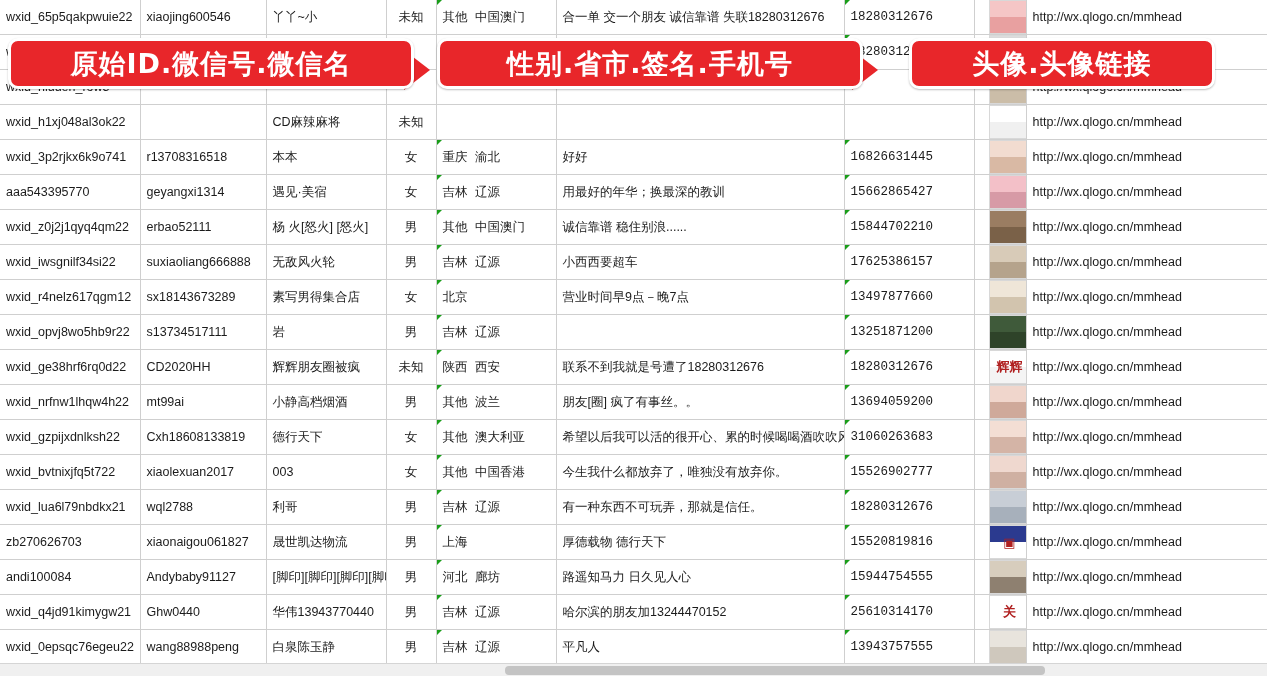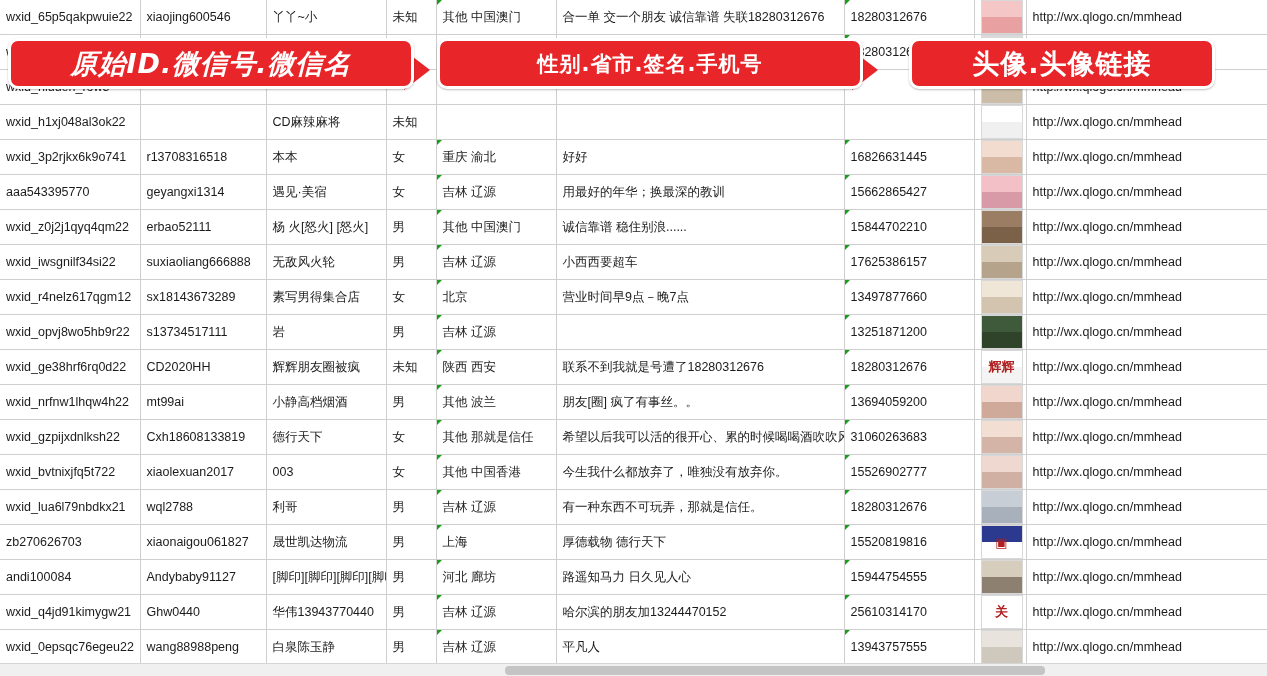--- a/index.html
+++ b/index.html
@@ -43,33 +43,33 @@
   col.c0 { width: 140px; }
   col.c1 { width: 126px; }
   col.c2 { width: 120px; }
   col.c3 { width: 50px; }
   col.c4 { width: 120px; }
   col.c5 { width: 288px; }
   col.c6 { width: 130px; }
   col.c7 { width: 52px; }
   col.c8 { width: 241px; }
 
-  td.col-gender, td.col-avatar { text-align: left; }
+  td.col-gender, td.col-avatar { text-align: center; }
   td.col-phone { color: #1b1b1b; }
   td.col-link { color: #1b1b1b; }
 
   
   .avatar-cell {
     padding: 0 !important;
     position: relative;
   }
   .avatar-box {
     width: 40px;
     height: 32px;
-    margin-left: 6px;
+    margin-left: 14px;
     border: 1px solid #d8d8d8;
     background: #fef9c3;
     position: relative;
     overflow: hidden;
   }
   .avatar-box .a-top { position: absolute; left:0; right:0; top:0; height: 50%; }
   .avatar-box .a-bot { position: absolute; left:0; right:0; bottom:0; height: 50%; }
   .avatar-box .a-glyph {
     position: absolute;
     inset: 0;
@@ -85,21 +85,21 @@
   
   .err-mark {
     position: absolute;
     left: 0;
     top: 0;
     width: 0;
     height: 0;
     border-top: 5px solid #1a9e1a;
     border-right: 5px solid transparent;
   }
-  td.rel { position: relative; }
+  td.rel { position: relative; font-family: Liberation Mono, monospace; }
 
   
   #sheet .first-row td { height: 30px; }
 
   
   .callout {
     position: absolute;
     background: #e8262a;
     color: #ffffff;
     font-weight: bold;
@@ -112,28 +112,27 @@
     letter-spacing: 1px;
     box-shadow: 0 1px 2px rgba(0,0,0,0.25);
     white-space: nowrap;
   }
   #callout-1 {
     left: 8px;
     top: 38px;
     width: 400px;
     height: 45px;
     font-size: 27px;
-    font-style: italic;
   }
   #callout-2 {
     left: 437px;
     top: 38px;
     width: 420px;
     height: 45px;
-    font-size: 21px;
+    font-size: 27px;
   }
   #callout-3 {
     left: 909px;
     top: 38px;
     width: 300px;
     height: 45px;
     font-size: 27px;
   }
   
   .arrow {
@@ -383,21 +382,21 @@
               <div class="a-bot" style="background: rgb(207, 169, 154);"></div>
             </div>
           </td>
           <td class="col-link"><span>http://wx.qlogo.cn/mmhead</span></td>
         </tr>
         <tr>
           <td><span>wxid_gzpijxdnlksh22</span></td>
           <td><span>Cxh18608133819</span></td>
           <td><span>德行天下</span></td>
           <td class="col-gender"><span>女</span></td>
-          <td class="rel"><span class="err-mark"></span><span>其他 那就是信任</span></td>
+          <td class="rel"><span class="err-mark"></span><span>其他 澳大利亚</span></td>
           <td><span>希望以后我可以活的很开心、累的时候喝喝酒吹吹风</span></td>
           <td class="col-phone rel"><span class="err-mark"></span><span>31060263683</span></td>
           <td class="avatar-cell">
             <div class="avatar-box">
               <div class="a-top" style="background: rgb(243, 222, 212);"></div>
               <div class="a-bot" style="background: rgb(212, 180, 166);"></div>
             </div>
           </td>
           <td class="col-link"><span>http://wx.qlogo.cn/mmhead</span></td>
         </tr>

